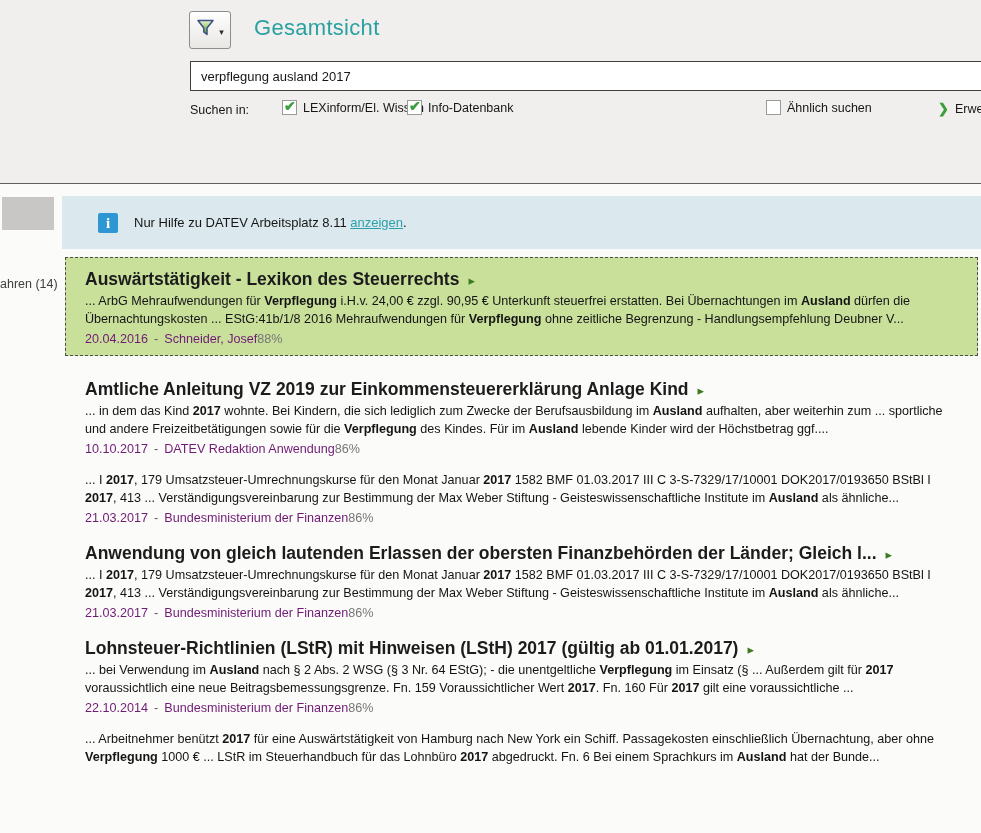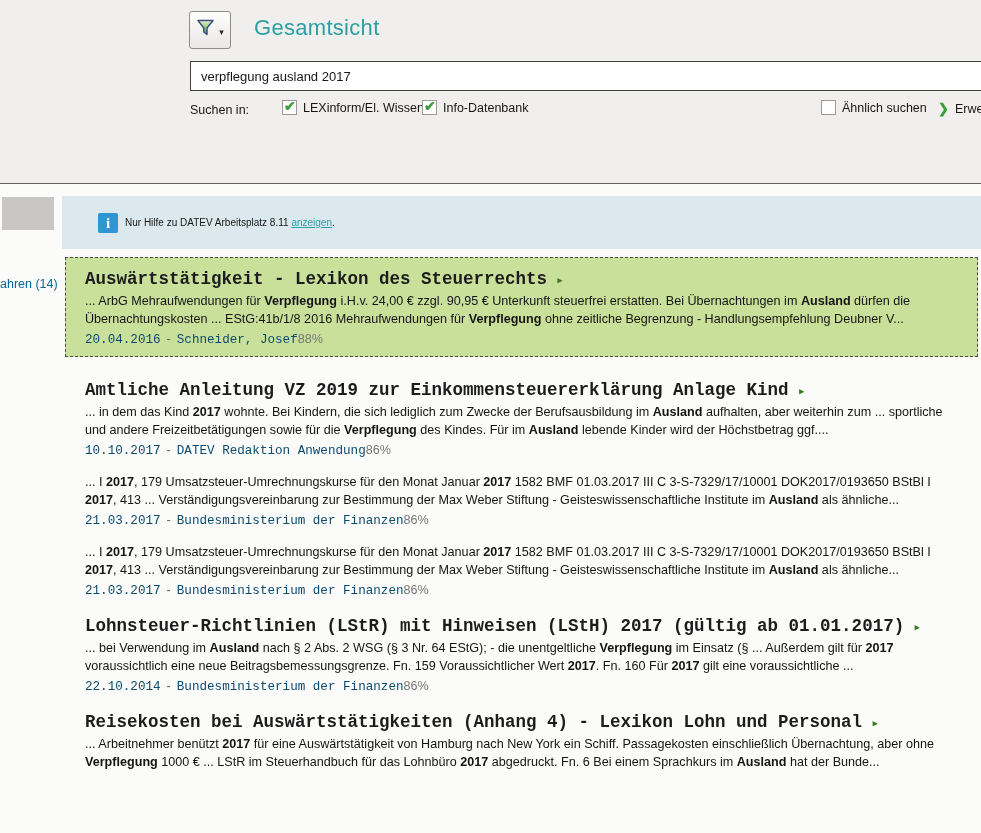--- a/index.html
+++ b/index.html
@@ -40,75 +40,75 @@
   .cb-item .label { font-size:12.5px; color:#161616; white-space:nowrap; }
   .cb {
     width:15px; height:15px; background:#fff; border:1px solid #9a9a9a;
     position:relative; flex:0 0 auto;
   }
   .cb.checked::after {
     content:"\2714"; position:absolute; left:1px; top:-3px;
     color:#3a9e3a; font-size:14px; font-weight:bold;
   }
   .cb-lex  { left:282px; }
-  .cb-info { left:422px; }
-  .cb-sim  { left:821px; }
+  .cb-info { left:407px; }
+  .cb-sim  { left:766px; }
   .expand-link {
     position:absolute; left:938px; top:101px;
     display:flex; align-items:center; gap:6px; cursor:pointer; white-space:nowrap;
   }
   .expand-link .chev { color:#3a9e3a; font-size:13px; font-weight:bold; }
   .expand-link .label { font-size:12.5px; color:#161616; }
 
   
   .rail-thumb {
     position:absolute; left:2px; top:197px; width:52px; height:33px;
     background:#c9c7c5;
   }
   .rail-fragment {
-    position:absolute; left:0px; top:277px; font-size:12.5px; color:#0369a1;
+    position:absolute; left:0px; top:277px; font-size:12.5px; color:#404040;
     white-space:nowrap; cursor:pointer;
   }
 
   
   .infobar {
     position:absolute; left:62px; top:196px; width:919px; height:53px;
     background:#dbe9ee; display:flex; align-items:center;
   }
   .info-icon {
     width:20px; height:20px; margin-left:36px; flex:0 0 auto;
     background:#2e96d2; border-radius:2px;
     color:#fff; font-family:"Liberation Serif", serif; font-weight:bold;
     font-size:15px; line-height:20px; text-align:center;
   }
-  .infobar .txt { margin-left:7px; font-size:10px; color:#161616; }
+  .infobar .txt { margin-left:16px; font-size:13px; color:#161616; }
   .infobar a.link { color:#2ba0a8; text-decoration:underline; cursor:pointer; }
 
   
   .results {
     position:absolute; left:65px; top:257px; width:913px;
   }
   .result { padding:9px 20px 0 20px; margin-bottom:5px; }
   .result.highlighted {
     background:#c9e09b;
     border:1px dashed #4c4c4c;
     padding:9px 19px 7px 19px;
     margin-bottom:12px;
   }
   .r-title {
     font-size:17.5px; font-weight:bold; color:#1c1c1c; line-height:25px;
-    white-space:nowrap; overflow:hidden; cursor:pointer;font-family:Liberation Mono, monospace;
+    white-space:nowrap; overflow:hidden; cursor:pointer;
   }
   .r-title .arrow { color:#3c7a1e; font-size:13px; margin-left:9px; font-weight:normal; }
   .r-snippet {
     font-size:12.6px; line-height:17.5px; color:#141414;
   }
   .r-snippet b { font-weight:bold; }
   .r-meta { margin-top:3px; font-size:12.6px; line-height:17px; white-space:nowrap; }
-  .r-meta .date, .r-meta .author { color:#0c4a6e; cursor:pointer;font-family:Liberation Mono, monospace; }
+  .r-meta .date, .r-meta .author { color:#701a75; cursor:pointer; }
   .r-meta .sep { color:#5a5a5a; margin:0 6px; }
   .r-meta .score { color:#767676; margin-left:0; }
 </style>
 </head>
 <body>
 
 <div class="header">
 
   <div class="filter-btn">
     <span>
@@ -181,33 +181,33 @@
   </div>
 
   <div class="result">
     <div class="r-snippet">...  I <b>2017</b>, 179 Umsatzsteuer-Umrechnungskurse für den Monat Januar <b>2017</b> 1582 BMF 01.03.2017 III C 3-S-7329/17/10001 DOK2017/0193650 BStBl I <b>2017</b>, 413  ...  Verständigungsvereinbarung zur Bestimmung der Max Weber Stiftung - Geisteswissenschaftliche Institute im <b>Ausland</b> als ähnliche...</div>
     <div class="r-meta">
       <span class="date">21.03.2017</span><span class="sep">-</span><span class="author">Bundesministerium der Finanzen</span><span class="score">86%</span>
     </div>
   </div>
 
   <div class="result">
+    <div class="r-title"><span>Anwendung von gleich lautenden Erlassen der obersten Finanzbehörden der Länder; Gleich l...</span><span class="arrow">▸</span></div>
     <div class="r-snippet">...  I <b>2017</b>, 179 Umsatzsteuer-Umrechnungskurse für den Monat Januar <b>2017</b> 1582 BMF 01.03.2017 III C 3-S-7329/17/10001 DOK2017/0193650 BStBl I <b>2017</b>, 413  ...  Verständigungsvereinbarung zur Bestimmung der Max Weber Stiftung - Geisteswissenschaftliche Institute im <b>Ausland</b> als ähnliche...</div>
     <div class="r-meta">
       <span class="date">21.03.2017</span><span class="sep">-</span><span class="author">Bundesministerium der Finanzen</span><span class="score">86%</span>
     </div>
   </div>
 
   <div class="result">
     <div class="r-title"><span>Lohnsteuer-Richtlinien (LStR) mit Hinweisen (LStH) 2017 (gültig ab 01.01.2017)</span><span class="arrow">▸</span></div>
     <div class="r-snippet">...  bei Verwendung im <b>Ausland</b> nach § 2 Abs. 2 WSG (§ 3 Nr. 64 EStG);      - die unentgeltliche <b>Verpflegung</b> im Einsatz (§  ...  Außerdem gilt für <b>2017</b> voraussichtlich eine neue Beitragsbemessungsgrenze. Fn. 159 Voraussichtlicher Wert <b>2017</b>. Fn. 160 Für <b>2017</b> gilt eine voraussichtliche  ...</div>
     <div class="r-meta">
       <span class="date">22.10.2014</span><span class="sep">-</span><span class="author">Bundesministerium der Finanzen</span><span class="score">86%</span>
     </div>
   </div>
 
   <div class="result">
-    <div class="r-title"><span>Reisekosten bei Auswärtstätigkeiten (Anhang 4) - Lexikon Lohn und Personal</span><span class="arrow">▸</span></div>
     <div class="r-snippet">...  Arbeitnehmer benützt <b>2017</b> für eine Auswärtstätigkeit von Hamburg nach New York ein Schiff. Passagekosten einschließlich Übernachtung, aber ohne <b>Verpflegung</b> 1000 €  ...  LStR im Steuerhandbuch für das Lohnbüro <b>2017</b> abgedruckt. Fn. 6 Bei einem Sprachkurs im <b>Ausland</b> hat der Bunde...</div>
 
   </div>
 
 </div>
 
 </body></html>

